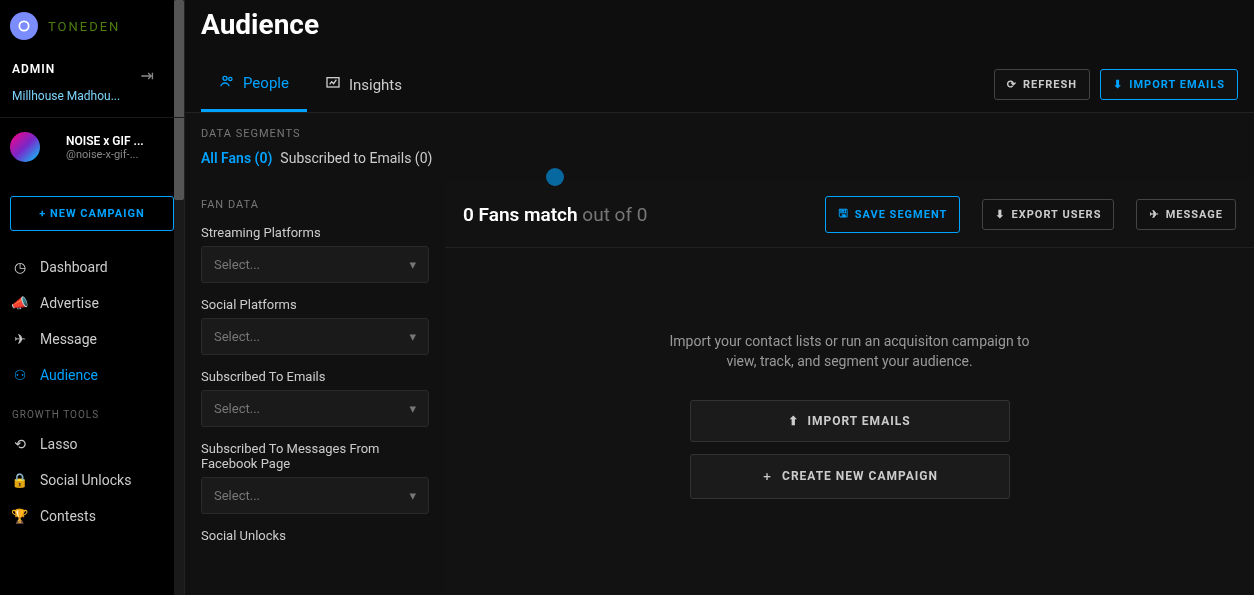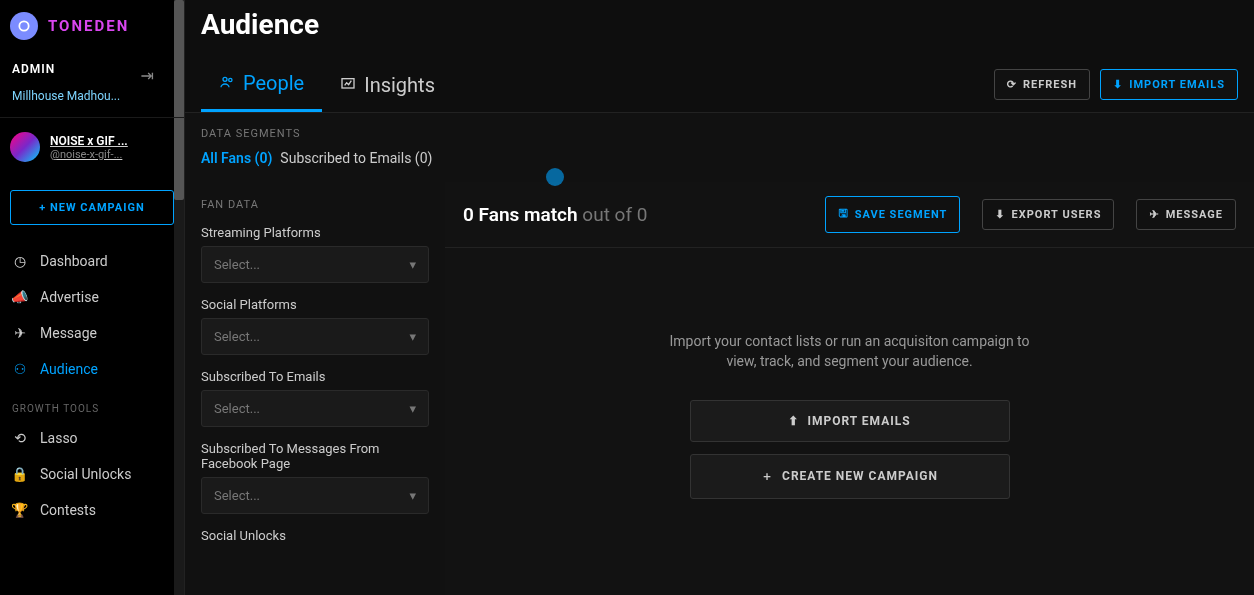--- a/index.html
+++ b/index.html
@@ -50,51 +50,50 @@
   width: 28px; height: 28px;
   border-radius: 50%;
   background: #7b8cff;
   display: flex;
   align-items: center;
   justify-content: center;
   color: #fff;
   font-weight: bold;
 }
 .brand-name {
-  color: #d946ef;
-  font-weight: 700;
+  color: #4d7c0f;
+  font-weight: 400;
   letter-spacing: 2px;
-  font-size: 15px;
+  font-size: 13px;
 }
 
 .admin-block {
   padding: 10px 12px 14px;
   border-bottom: 1px solid #1a1a1a;
   position: relative;
 }
 .admin-label { color: #fff; font-size: 12px; font-weight: 600; letter-spacing: 1px; }
 .admin-sub { color: #7dd3fc; font-size: 12px; margin-top: 13px; }
 .admin-arrow { position: absolute; right: 30px; top: 14px; color: #888; }
 
 .profile-row {
   display: flex;
   align-items: center;
-  gap: 10px;
+  gap: 26px;
   padding: 14px 10px;
-  text-decoration: underline;
 }
 .avatar {
   width: 30px; height: 30px; border-radius: 50%;
   background: linear-gradient(135deg, #ff0080, #7928ca, #00d4ff);
 }
 .profile-name { color: #fff; font-size: 12px; font-weight: 600; }
 .profile-handle { color: #888; font-size: 11px; }
 
 .new-campaign-btn {
-  margin: 14px 10px 18px;
+  margin: 20px 10px 18px;
   border: 1px solid #00a3ff;
   color: #00a3ff;
   background: transparent;
   font-size: 11px;
   font-weight: 700;
   letter-spacing: 1px;
   padding: 10px;
   text-align: center;
   border-radius: 3px;
   cursor: pointer;
@@ -143,21 +142,21 @@
   height: 56px;
 }
 .tab {
   display: flex;
   align-items: center;
   gap: 8px;
   padding: 0 18px;
   height: 100%;
   color: #ccc;
   cursor: pointer;
-  font-size: 20px;
+  font-size: 15px;
 }
 .tab.active {
   color: #00a3ff;
   border-bottom: 3px solid #00a3ff;
 }
 .tabs-spacer { flex: 1; }
 .action-btn {
   display: inline-flex;
   align-items: center;
   gap: 6px;

